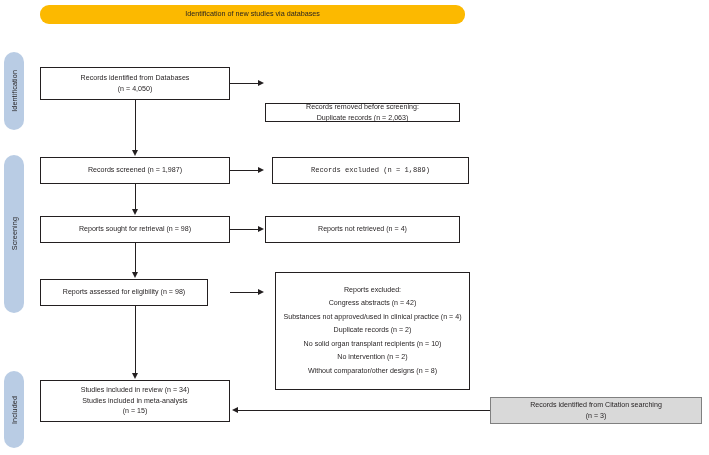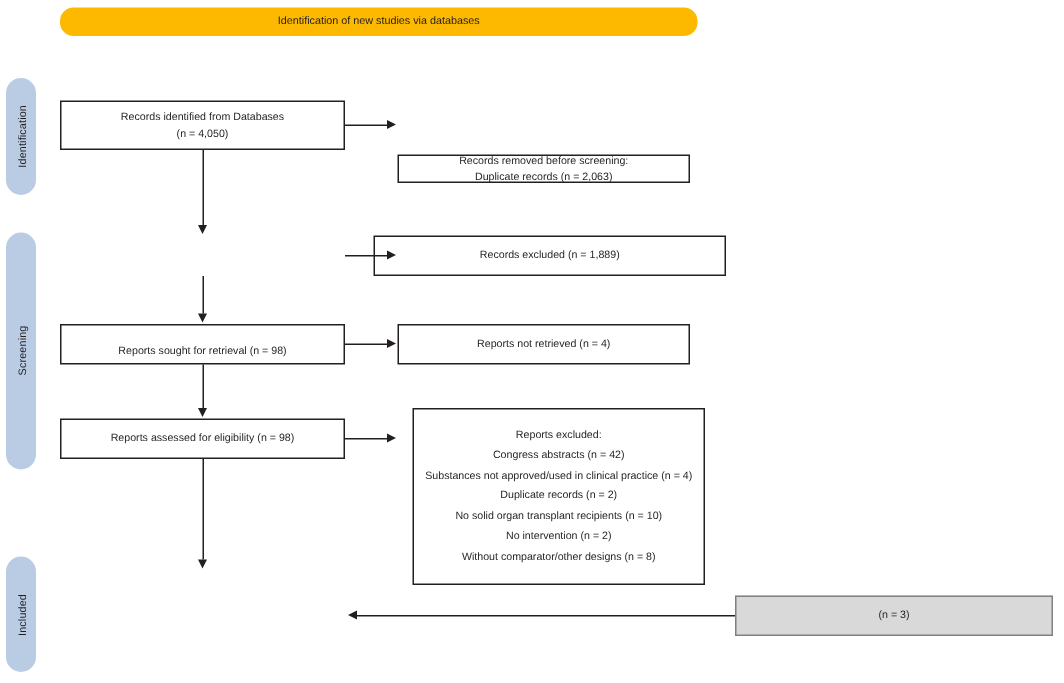--- a/index.html
+++ b/index.html
@@ -91,24 +91,24 @@
   .box.gray {
     background: #d9d9d9;
     border-color: #808080;
   }
   .box .line { display: block; white-space: nowrap; }
   .box .line.wrap { white-space: normal; }
 
   .box-identified   { left: 40px;  top: 67px;  width: 190px; height: 33px; }
   .box-removed      { left: 265px; top: 67px;  width: 195px; height: 19px; margin-top: 36px; }
   .box-screened     { left: 40px;  top: 157px; width: 190px; height: 27px; }
-  .box-excluded     { left: 249px; top: 157px; width: 235px; height: 27px; }
-  .box-sought       { left: 40px;  top: 216px; width: 190px; height: 27px; justify-content: flex-end; }
+  .box-excluded     { left: 272px; top: 157px; width: 197px; height: 27px; font-family: Liberation Mono, monospace; }
+  .box-sought       { left: 40px;  top: 216px; width: 190px; height: 27px; }
   .box-notretrieved { left: 265px; top: 216px; width: 195px; height: 27px; }
-  .box-assessed     { left: 40px;  top: 279px; width: 190px; height: 27px; }
+  .box-assessed     { left: 40px;  top: 279px; width: 168px; height: 27px; }
   .box-reasons      { left: 275px; top: 272px; width: 195px; height: 118px; line-height: 1.9; }
   .box-included     { left: 40px;  top: 380px; width: 190px; height: 42px; }
   .box-citation     { left: 490px; top: 397px; width: 212px; height: 27px; }
 
   
   .hline, .vline {
     position: absolute;
     background: #231f20;
   }
   .hline { height: 1px; }
@@ -161,20 +161,23 @@
   <div class="box box-removed">
     <span class="line">Records removed before screening:</span>
     <span class="line">Duplicate records (n = 2,063)</span>
   </div>
   <div class="hline" style="left:230px; top:83px; width:28px;"></div>
   <div class="arrow arrow-right" style="left:258px; top:79.5px;"></div>
 
   <div class="vline" style="left:135px; top:100px; height:50px;"></div>
   <div class="arrow arrow-down" style="left:131.5px; top:150px;"></div>
 
+  <div class="box box-screened">
+    <span class="line">Records screened (n = 1,987)</span>
+  </div>
   <div class="box box-excluded">
     <span class="line">Records excluded (n = 1,889)</span>
   </div>
   <div class="hline" style="left:230px; top:170px; width:28px;"></div>
   <div class="arrow arrow-right" style="left:258px; top:166.5px;"></div>
 
   <div class="vline" style="left:135px; top:184px; height:25px;"></div>
   <div class="arrow arrow-down" style="left:131.5px; top:209px;"></div>
 
   <div class="box box-sought">
@@ -200,20 +203,26 @@
     <span class="line">No solid organ transplant recipients (n = 10)</span>
     <span class="line">No intervention (n = 2)</span>
     <span class="line">Without comparator/other designs (n = 8)</span>
   </div>
   <div class="hline" style="left:230px; top:292px; width:28px;"></div>
   <div class="arrow arrow-right" style="left:258px; top:288.5px;"></div>
 
   <div class="vline" style="left:135px; top:306px; height:67px;"></div>
   <div class="arrow arrow-down" style="left:131.5px; top:373px;"></div>
 
+  <div class="box box-included">
+    <span class="line">Studies included in review (n = 34)</span>
+    <span class="line">Studies included in meta-analysis</span>
+    <span class="line">(n = 15)</span>
+  </div>
 
   <div class="box gray box-citation">
+    <span class="line">Records identified from Citation searching</span>
     <span class="line">(n = 3)</span>
   </div>
   <div class="hline" style="left:238px; top:410px; width:252px;"></div>
   <div class="arrow arrow-left" style="left:232px; top:406.5px;"></div>
 
 </div>
 
 </body></html>

